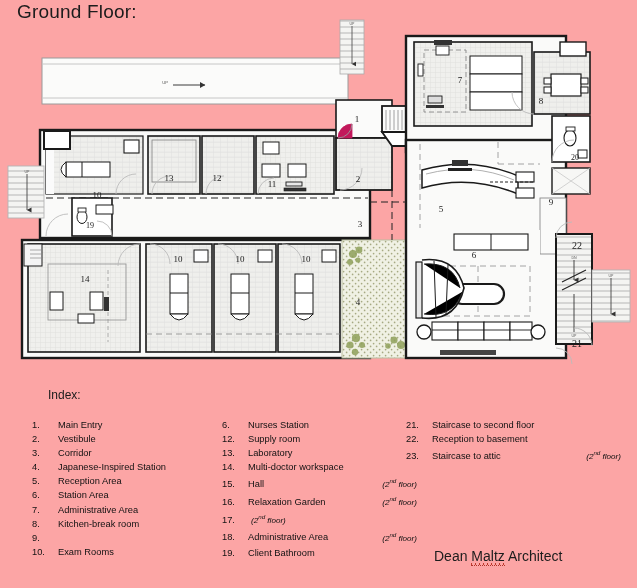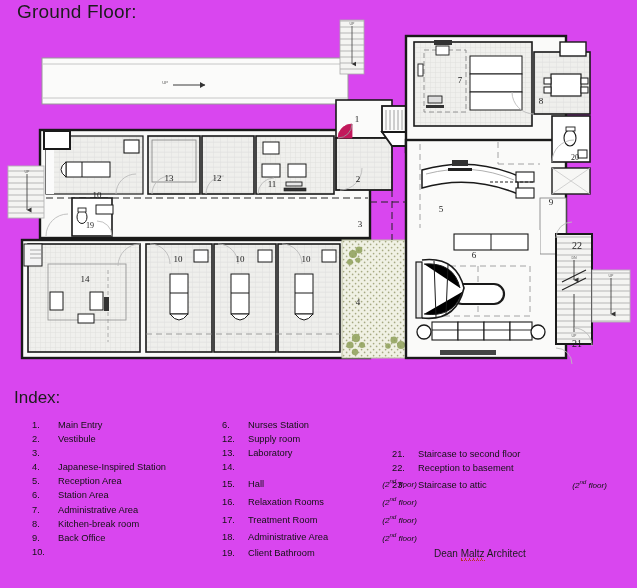--- a/index.html
+++ b/index.html
@@ -13,21 +13,21 @@
     height: 588px;
     overflow: hidden;
     font-family: "Liberation Sans", sans-serif;
     color: #1a1a1a;
     position: relative;
   }
   #page {
     position: relative;
     width: 637px;
     height: 588px;
-    background: #d946ef;
+    background: #fca5a5;
   }
   
   #floor-title {
     position: absolute;
     left: 17px;
     top: 1px;
     font-size: 19px;
     font-weight: 400;
     letter-spacing: .2px;
     color: #1c1c1c;
@@ -45,35 +45,35 @@
   
   #index-block {
     position: absolute;
     left: 0;
     top: 388px;
     width: 637px;
     height: 200px;
   }
   #index-title {
     position: absolute;
-    left: 14px;
+    left: 48px;
     top: 0px;
-    font-size: 17px;
+    font-size: 12px;
     color: #1c1c1c;
   }
   .idx-col {
     position: absolute;
     top: 30px;
     font-size: 9.3px;
     line-height: 14.1px;
     color: #111;
   }
   #idx-col-1 { left: 32px;  width: 195px; }
   #idx-col-2 { left: 222px; width: 195px; }
-  #idx-col-3 { left: 392px; width: 215px; margin-top: 29px; }
+  #idx-col-3 { left: 406px; width: 215px; }
 
   .idx-row {
     display: flex;
     align-items: baseline;
     white-space: nowrap;
   }
   .idx-num {
     width: 26px;
     flex: 0 0 26px;
     text-align: left;
@@ -83,21 +83,21 @@
     font-style: italic;
     font-size: 8.1px;
     margin-left: 3px;
   }
   .idx-note sup { font-size: 6.2px; }
 
   #signature {
     position: absolute;
     left: 434px;
     top: 160px;
-    font-size: 10px;
+    font-size: 14px;
     color: #1c1c1c;
     white-space: nowrap;
     text-align: right;
   }
   #signature .misspell {
     background-image: linear-gradient(
       to right,
       #c0392b 0, #c0392b 1px, transparent 1px, transparent 2px);
     background-repeat: repeat-x;
     background-size: 4px 2px;
@@ -418,20 +418,21 @@
       <div class="idx-row">
           <span class="idx-num">1.</span>
           <span class="idx-label">Main Entry</span>
         </div>
       <div class="idx-row">
           <span class="idx-num">2.</span>
           <span class="idx-label">Vestibule</span>
         </div>
       <div class="idx-row">
           <span class="idx-num">3.</span>
+          <span class="idx-label">Corridor</span>
         </div>
       <div class="idx-row">
           <span class="idx-num">4.</span>
           <span class="idx-label">Japanese-Inspired Station</span>
         </div>
       <div class="idx-row">
           <span class="idx-num">5.</span>
           <span class="idx-label">Reception Area</span>
         </div>
       <div class="idx-row">
@@ -441,56 +442,56 @@
       <div class="idx-row">
           <span class="idx-num">7.</span>
           <span class="idx-label">Administrative Area</span>
         </div>
       <div class="idx-row">
           <span class="idx-num">8.</span>
           <span class="idx-label">Kitchen-break room</span>
         </div>
       <div class="idx-row">
           <span class="idx-num">9.</span>
-          <span class="idx-label">Back Office</span>
         </div>
       <div class="idx-row">
           <span class="idx-num">10.</span>
+          <span class="idx-label">Exam Rooms</span>
         </div>
     </div>
 
     <div class="idx-col" id="idx-col-2">
       <div class="idx-row">
           <span class="idx-num">6.</span>
           <span class="idx-label">Nurses Station</span>
         </div>
       <div class="idx-row">
           <span class="idx-num">12.</span>
           <span class="idx-label">Supply room</span>
         </div>
       <div class="idx-row">
           <span class="idx-num">13.</span>
           <span class="idx-label">Laboratory</span>
         </div>
       <div class="idx-row">
           <span class="idx-num">14.</span>
+          <span class="idx-label">Multi-doctor workspace</span>
         </div>
       <div class="idx-row">
           <span class="idx-num">15.</span>
           <span class="idx-label">Hall</span>
           <span class="idx-note">(2<sup>nd</sup> floor)</span>
         </div>
       <div class="idx-row">
           <span class="idx-num">16.</span>
-          <span class="idx-label">Relaxation Rooms</span>
+          <span class="idx-label">Relaxation Garden</span>
           <span class="idx-note">(2<sup>nd</sup> floor)</span>
         </div>
       <div class="idx-row">
           <span class="idx-num">17.</span>
-          <span class="idx-label">Treatment Room</span>
           <span class="idx-note">(2<sup>nd</sup> floor)</span>
         </div>
       <div class="idx-row">
           <span class="idx-num">18.</span>
           <span class="idx-label">Administrative Area</span>
           <span class="idx-note">(2<sup>nd</sup> floor)</span>
         </div>
       <div class="idx-row">
           <span class="idx-num">19.</span>
           <span class="idx-label">Client Bathroom</span>

